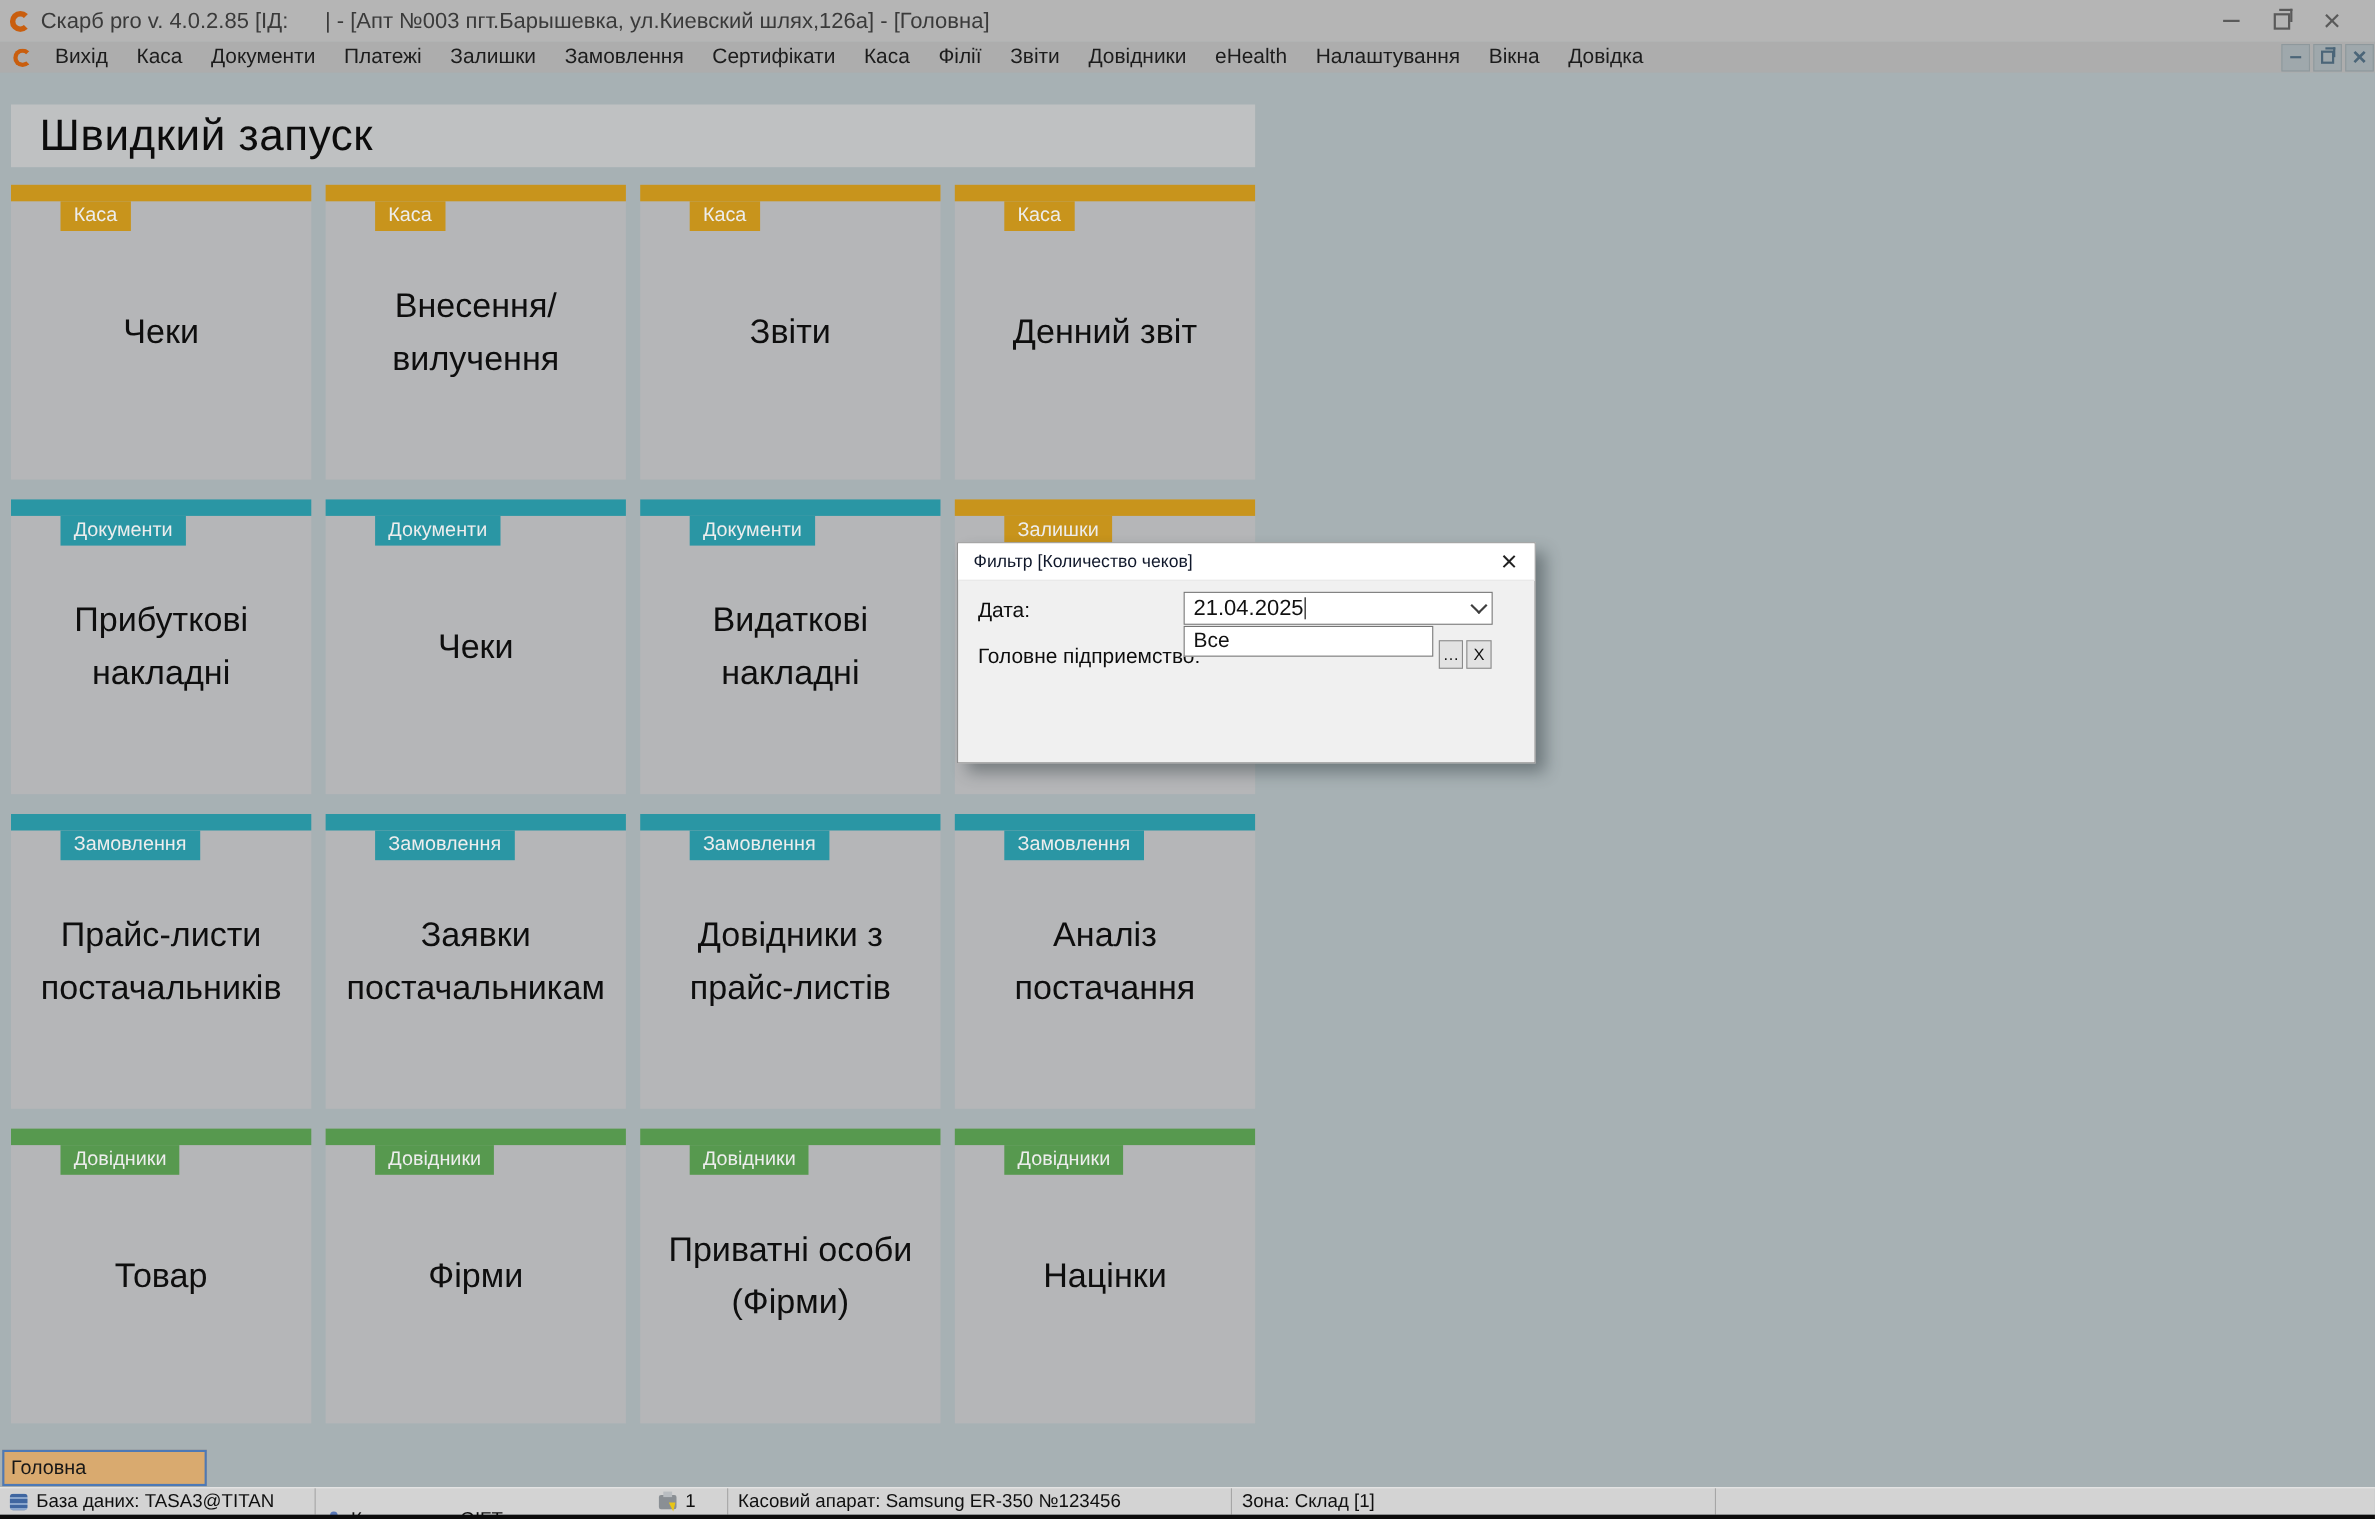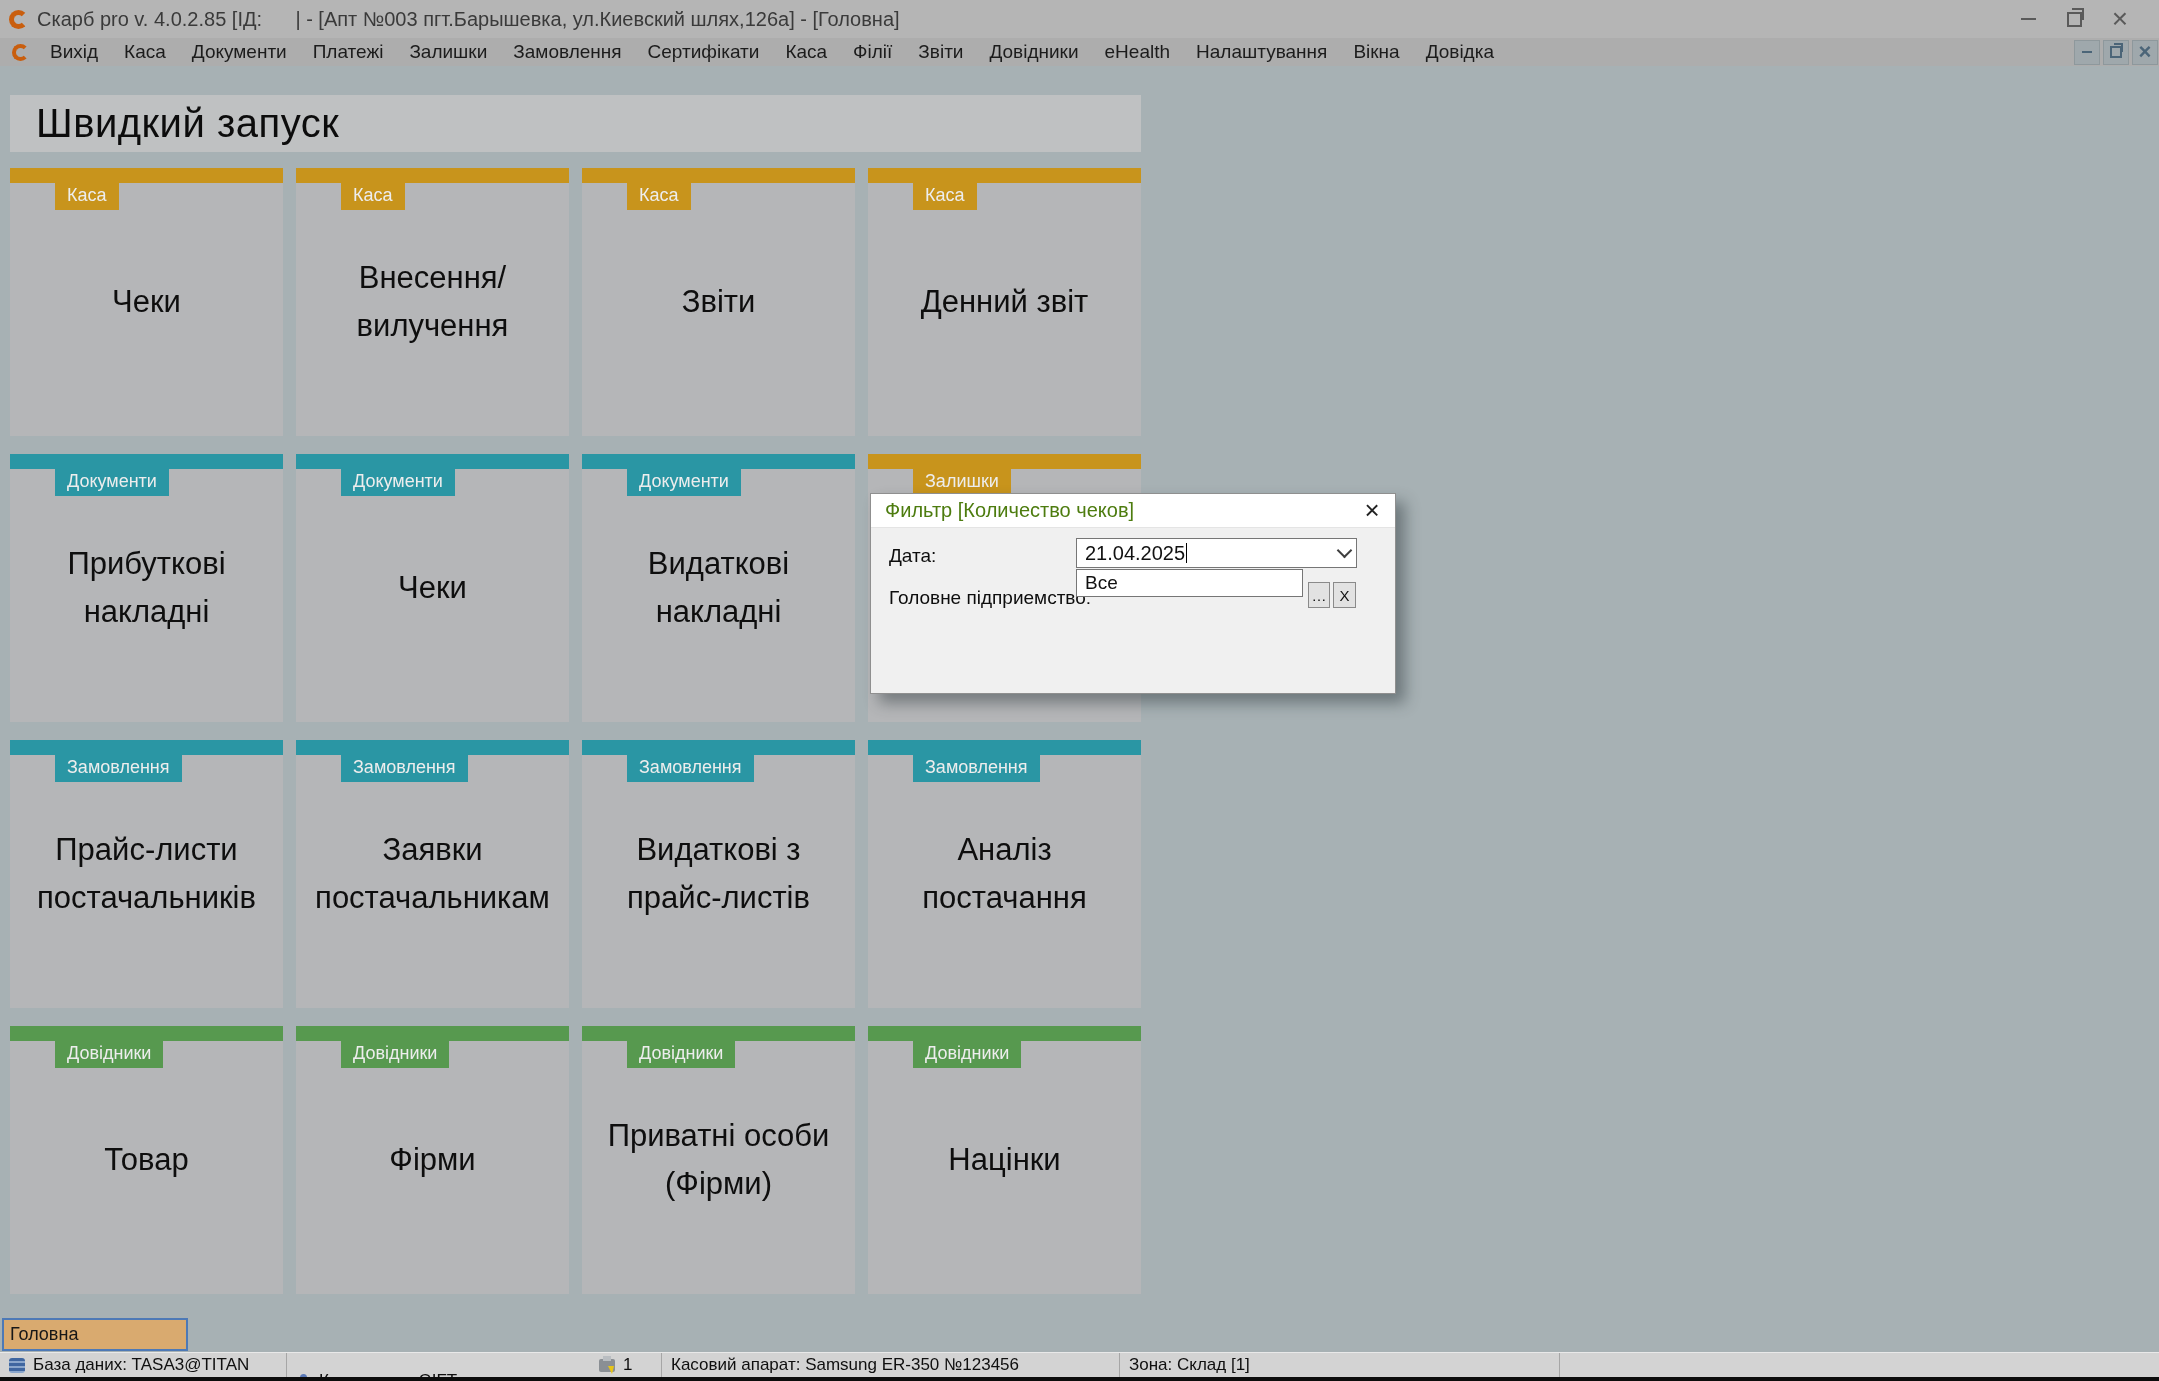--- a/index.html
+++ b/index.html
@@ -45,21 +45,21 @@
   .tile-badge{align-self:flex-start;margin-left:45px;background:var(--c);color:#ededed;
     font-size:18px;padding:2px 12px 4px;}
   .tile-label{position:absolute;left:0;right:0;top:0;bottom:0;display:flex;align-items:center;
     justify-content:center;text-align:center;font-size:31px;line-height:1.55;color:#0e0e0e;
     padding:0 3px;overflow-wrap:anywhere;}
   
   .dialog{position:absolute;left:870px;top:493px;width:524px;height:199px;background:#f0f0f0;
     border:1px solid #8f8f8f;box-sizing:content-box;box-shadow:9px 9px 14px rgba(40,50,55,.45);z-index:10;}
   .dialog-titlebar{height:33px;background:#ffffff;display:flex;align-items:center;
     padding:0 8px 0 14px;border-bottom:1px solid #e4e4e4;}
-  .dialog-title{font-size:20px;color:#4d7c0f;}
+  .dialog-title{font-size:16px;color:#0f172a;}
   .dialog-close{margin-left:auto;width:30px;height:30px;display:flex;align-items:center;
     justify-content:center;font-size:26px;color:#222;cursor:pointer;}
   .dlg-label{position:absolute;font-size:19px;color:#0d0d0d;}
   .dlg-combo{position:absolute;left:205px;top:44px;width:281px;height:30px;background:#fff;
     border:1px solid #767676;box-sizing:border-box;display:flex;align-items:center;
     padding:0 6px 0 8px;font-size:20px;}
   .caret{display:inline-block;width:0;height:20px;border-left:1px solid #000;margin-left:1px;}
   .chevron{width:9px;height:9px;border-right:2px solid #3f3f3f;border-bottom:2px solid #3f3f3f;
     transform:rotate(45deg);margin-left:auto;margin-top:-5px;}
   .dlg-input{position:absolute;left:205px;top:75px;width:227px;height:28px;background:#fff;
@@ -210,21 +210,21 @@
 
   <div class="tile" style="--c: #2a96a4;">
     <div class="tile-strip"></div>
     <div class="tile-badge">Замовлення</div>
     <div class="tile-label">Заявки постачальникам</div>
   </div>
 
   <div class="tile" style="--c: #2a96a4;">
     <div class="tile-strip"></div>
     <div class="tile-badge">Замовлення</div>
-    <div class="tile-label">Видаткові з прайс-листів</div>
+    <div class="tile-label">Довідники з прайс-листів</div>
   </div>
 
   <div class="tile" style="--c: #2a96a4;">
     <div class="tile-strip"></div>
     <div class="tile-badge">Замовлення</div>
     <div class="tile-label">Аналіз постачання</div>
   </div>
 
   <div class="tile" style="--c: #57994f;">
     <div class="tile-strip"></div>

